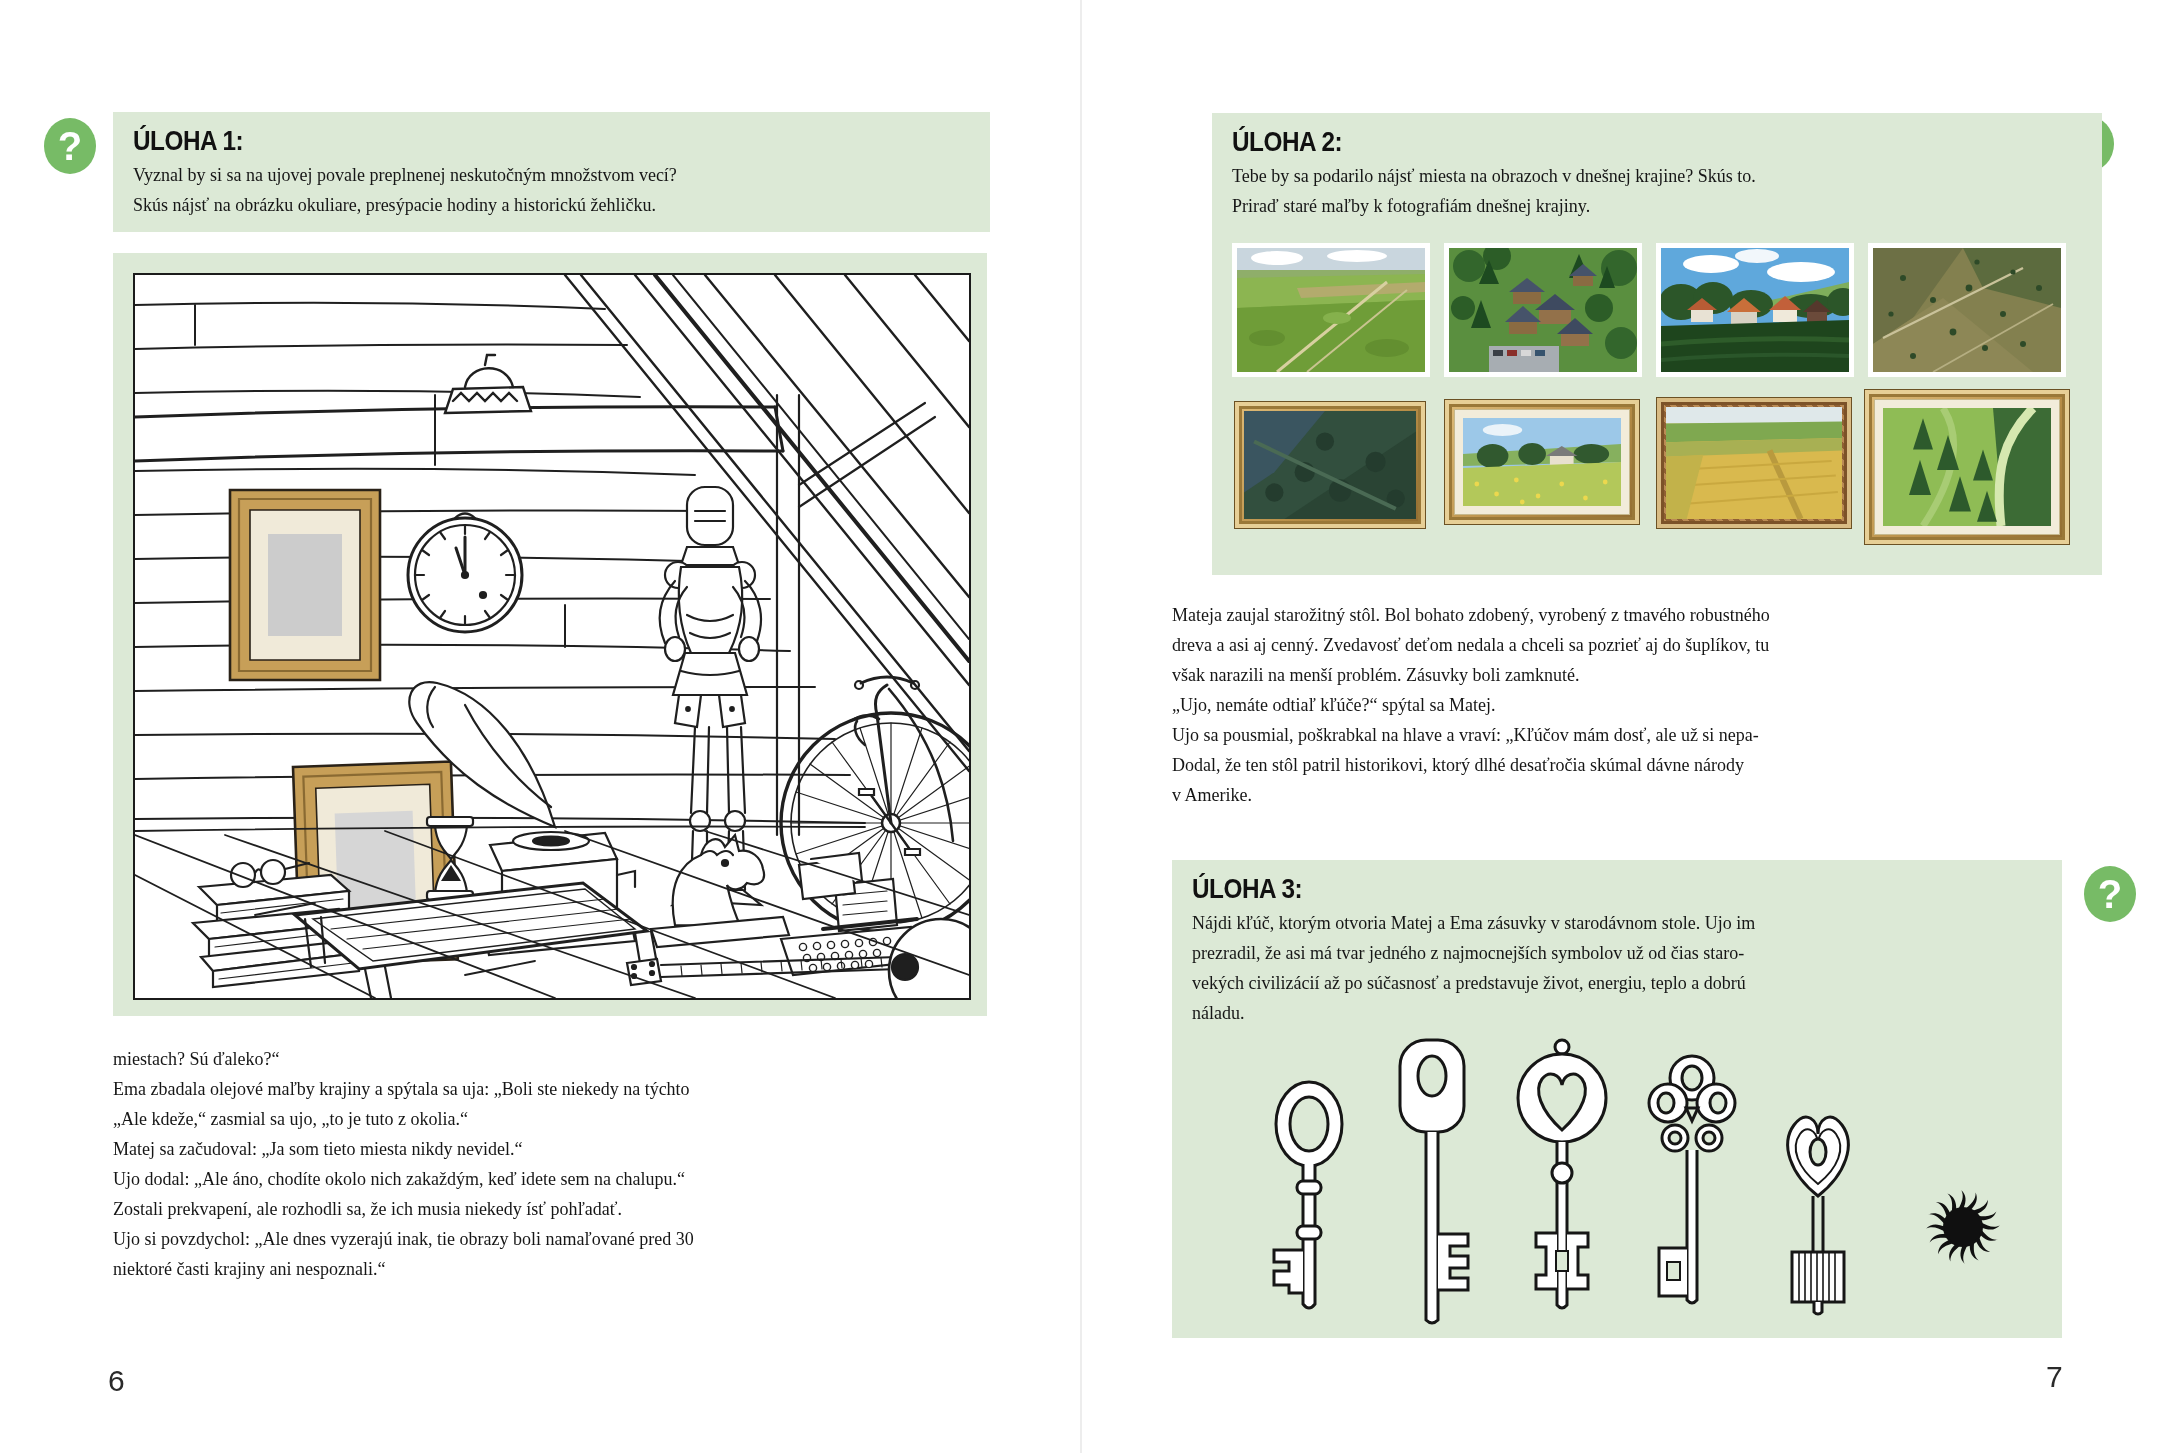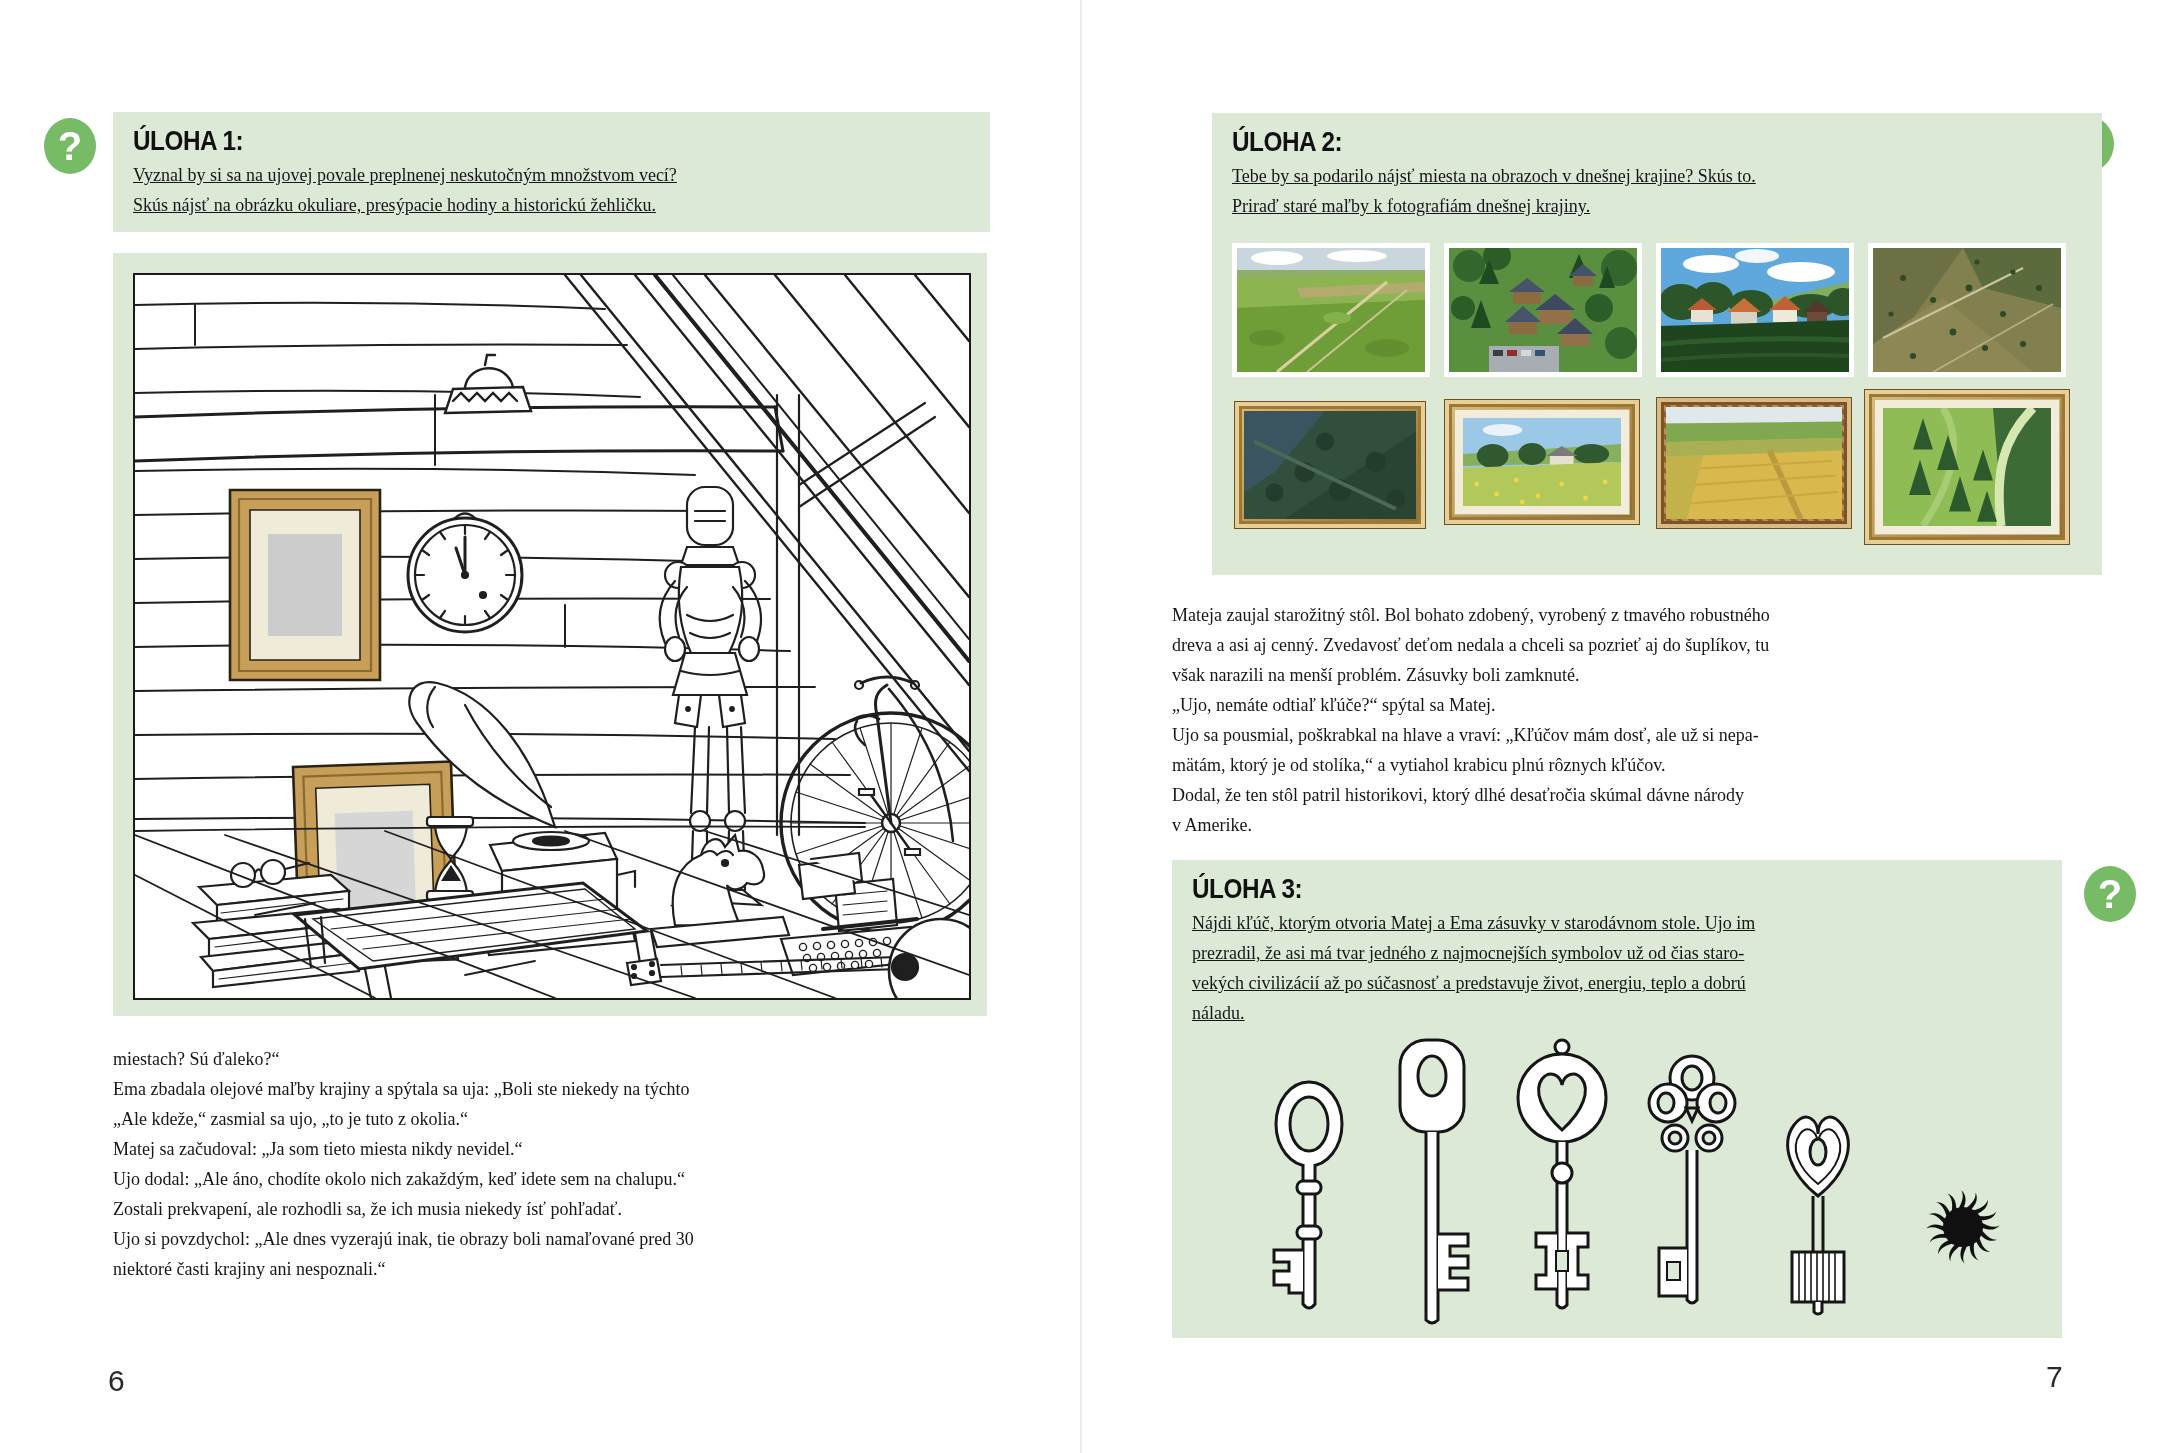--- a/index.html
+++ b/index.html
@@ -10,21 +10,21 @@
   }
   html,body{margin:0;padding:0;background:#fff;}
   #page{position:relative;width:2161px;height:1453px;background:#fff;overflow:hidden;
         font-family:"Liberation Serif","DejaVu Serif",serif;color:var(--ink);}
   .gutter{position:absolute;left:1080px;top:0;width:2px;height:100%;background:#ededed;}
   
   .qm{position:absolute;width:52px;height:56px;border-radius:50%;background:var(--icon-green);
       display:flex;align-items:center;justify-content:center;
       font-family:"Liberation Sans",sans-serif;font-weight:700;font-size:40px;color:#fff;}
   
-  .task{position:absolute;background:var(--green);box-sizing:border-box;padding:14px 20px 0 20px;text-decoration:underline;}
+  .task{position:absolute;background:var(--green);box-sizing:border-box;padding:14px 20px 0 20px;}
   .task .heading{font-family:"Liberation Sans",sans-serif;font-weight:700;font-size:27px;
                  line-height:30px;letter-spacing:-.5px;color:#111;}
   .task .heading span{display:inline-block;transform:scaleX(.9);transform-origin:0 50%;}
   .tlines{margin-top:4px;}
   .tline{white-space:nowrap;font-size:18px;line-height:30px;}
   .it{margin-top:40px;}
   .para{position:absolute;font-size:23px;line-height:30px;}
   .pagenum{position:absolute;font-family:"Liberation Sans","DejaVu Sans",sans-serif;
            font-size:30px;color:#2a2a2a;}
   
@@ -512,21 +512,20 @@
         </div>
     </div>
   </div>
 
   <div class="para" style="left:1172px;top:600px;width:890px;">
       <div class="tline"><span>Mateja zaujal starožitný stôl. Bol bohato zdobený, vyrobený z tmavého robustného</span></div>
       <div class="tline"><span>dreva a asi aj cenný. Zvedavosť deťom nedala a chceli sa pozrieť aj do šuplíkov, tu</span></div>
       <div class="tline"><span>však narazili na menší problém. Zásuvky boli zamknuté.</span></div>
       <div class="tline"><span class="it">„Ujo, nemáte odtiaľ kľúče?“</span><span> spýtal sa Matej.</span></div>
       <div class="tline"><span>Ujo sa pousmial, poškrabkal na hlave a vraví: </span><span class="it">„Kľúčov mám dosť, ale už si nepa-</span></div>
-      <div class="tline"><span class="it">mätám, ktorý je od stolíka,“</span><span> a vytiahol krabicu plnú rôznych kľúčov.</span></div>
       <div class="tline"><span>Dodal, že ten stôl patril historikovi, ktorý dlhé desaťročia skúmal dávne národy</span></div>
       <div class="tline"><span>v Amerike.</span></div>
     </div>
 
   <div class="task" style="left:1172px;top:860px;width:890px;height:478px;">
     <div class="heading"><span>ÚLOHA 3:</span></div>
     <div class="tlines">
         <div class="tline"><span>Nájdi kľúč, ktorým otvoria Matej a Ema zásuvky v starodávnom stole. Ujo im</span></div>
         <div class="tline"><span>prezradil, že asi má tvar jedného z najmocnejších symbolov už od čias staro-</span></div>
         <div class="tline"><span>vekých civilizácií až po súčasnosť a predstavuje život, energiu, teplo a dobrú</span></div>

